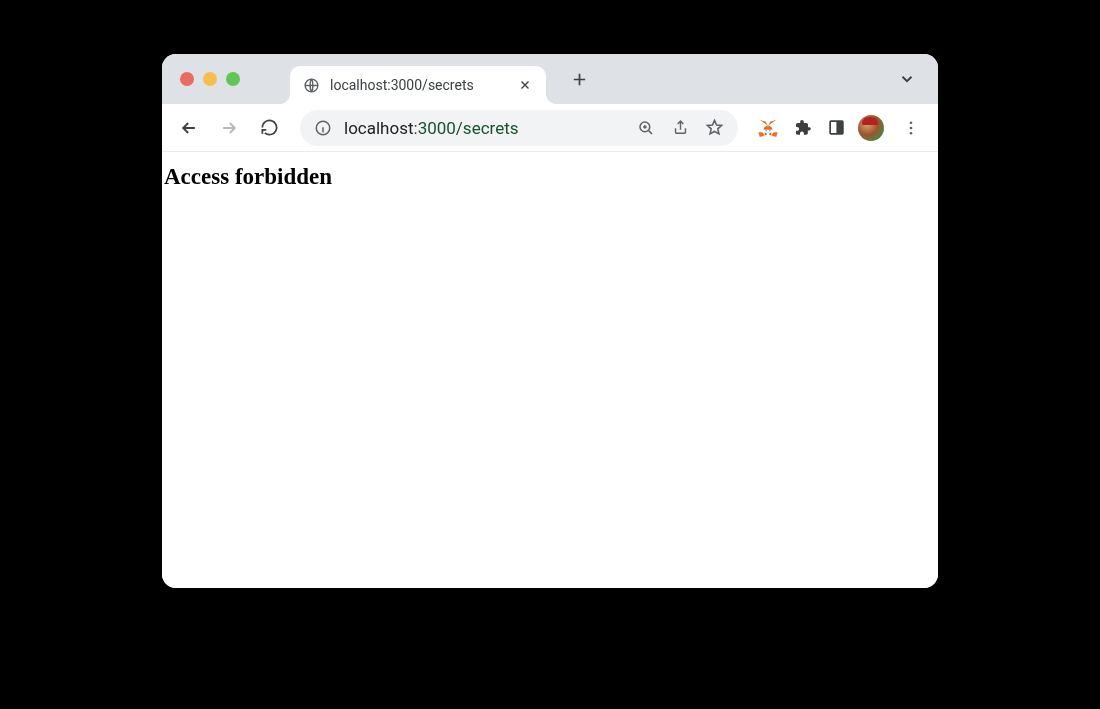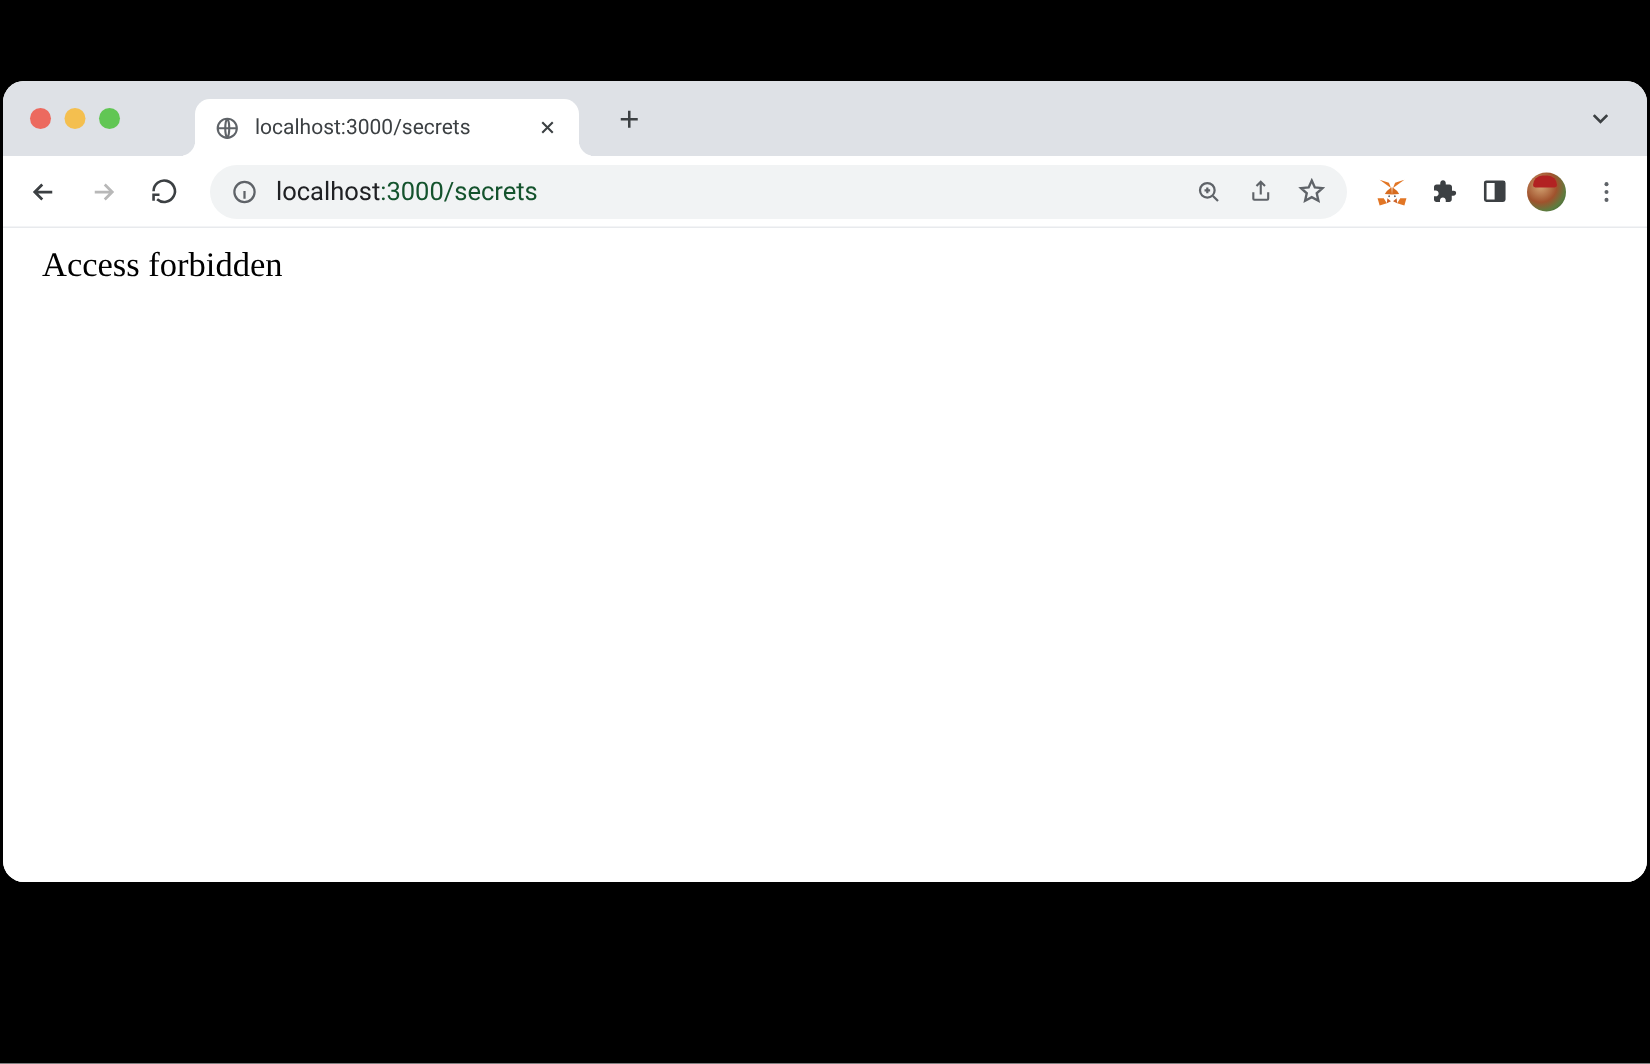--- a/index.html
+++ b/index.html
@@ -11,21 +11,21 @@
       width: 1100px;
       height: 709px;
       background: #000;
       font-family: -apple-system, BlinkMacSystemFont, "Segoe UI", Roboto, sans-serif;
       display: flex;
       align-items: flex-start;
       justify-content: center;
       padding-top: 54px;
     }
     .browser-window {
-      width: 1096px;
+      width: 776px;
       height: 534px;
       background: #fff;
       border-radius: 14px;
       overflow: hidden;
       box-shadow: 0 20px 60px rgba(0,0,0,0.5);
       display: flex;
       flex-direction: column;
     }
     .tab-strip {
       height: 50px;
@@ -238,22 +238,23 @@
       width: 34px;
       height: 34px;
       display: flex;
       align-items: center;
       justify-content: center;
       color: #5f6368;
       cursor: pointer;
     }
     .content {
       flex: 1;
-      padding: 12px 26px;
-      background: #fff;
+      padding: 12px 2px;
+      background: #fff;
+      font-weight: bold;
     }
     .page-text {
       font-family: "Times New Roman", Times, serif;
       font-size: 23px;
       color: #000;
     }
     svg { display: block; }
   </style>
 </head>
 <body>

